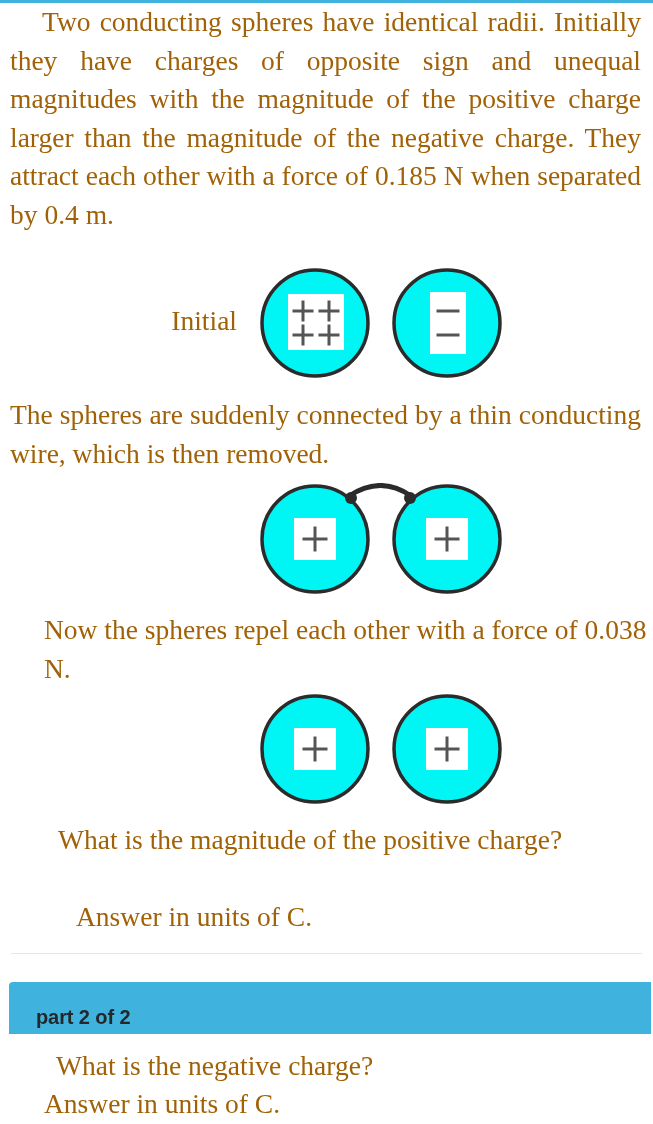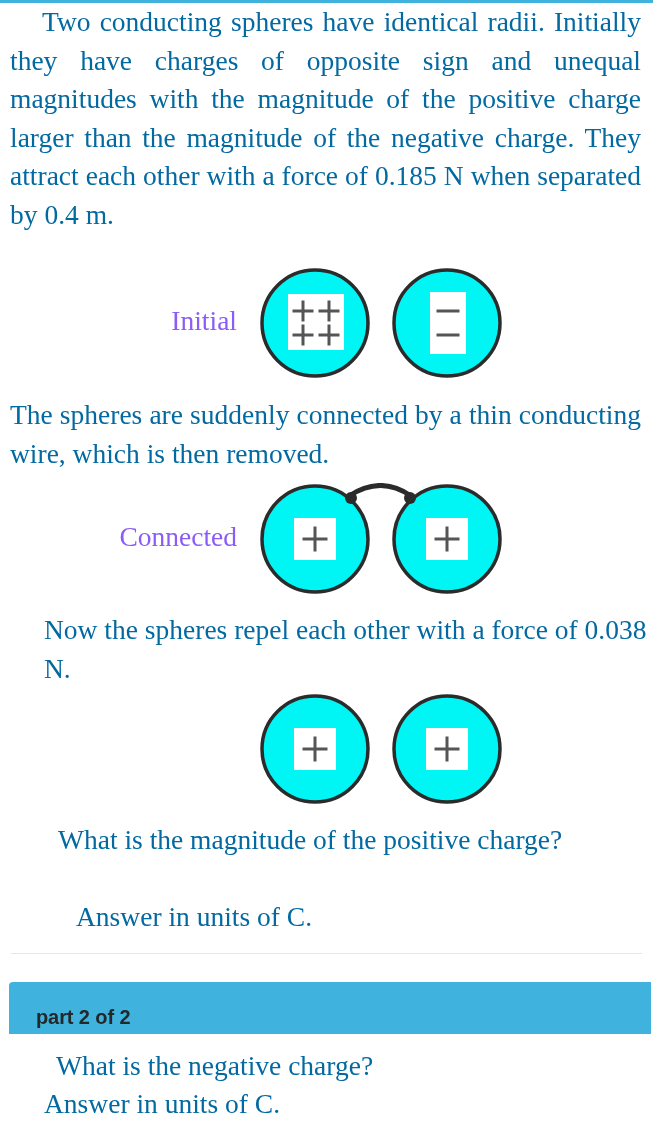--- a/index.html
+++ b/index.html
@@ -33,21 +33,21 @@
     left: 0;
     top: 3px;
     width: 653px;
   }
 
   
   .para {
     font-family: "Liberation Serif", "DejaVu Serif", serif;
     font-size: 27.5px;
     line-height: 38.5px;
-    color: #0369a1;
+    color: #a16207;
     margin: 0;
     padding: 0 11px 0 10px;
     text-align: justify;
     text-justify: inter-word;
   }
   .para.indent { text-indent: 32px; }
   .para.flush  { text-indent: 0; }
   .para.nojust { text-align: left; padding-left: 44px; }
 
   .p-intro    { position: absolute; left: 0;  top: 0;    width: 631px; }
@@ -69,21 +69,21 @@
 
   .diagram-label {
     position: absolute;
     left: 0;
     top: 38px;
     width: 237px;
     text-align: right;
     font-family: "Liberation Serif", "DejaVu Serif", serif;
     font-size: 27.5px;
     line-height: 32px;
-    color: #8b5cf6;
+    color: #a16207;
     white-space: nowrap;
   }
 
   .sphere-svg {
     position: absolute;
     left: 248px;
     top: 0;
     width: 264px;
     height: 112px;
     display: block;
@@ -160,21 +160,20 @@
       <g stroke="#555555" stroke-width="3" stroke-linecap="square">
         <line x1="190" y1="44" x2="210" y2="44"></line>
         <line x1="190" y1="68" x2="210" y2="68"></line>
       </g>
     </svg>
   </div>
 
   <p class="para flush p-wire">The spheres are suddenly connected by a thin conducting wire, which is then removed.</p>
 
   <div class="diagram row-connected">
-    <div class="diagram-label">Connected</div>
     <svg class="sphere-svg" viewBox="0 0 264 112">
 
       <path d="M 101 13 Q 133 -8 163 13" fill="none" stroke="#2b2b2b" stroke-width="5" stroke-linecap="round"></path>
 
       <circle cx="67" cy="56" r="53" fill="#00f5f5" stroke="#2b2b2b" stroke-width="3.5"></circle>
       <circle cx="199" cy="56" r="53" fill="#00f5f5" stroke="#2b2b2b" stroke-width="3.5"></circle>
 
       <circle cx="103" cy="15" r="6" fill="#2b2b2b"></circle>
       <circle cx="162" cy="15" r="6" fill="#2b2b2b"></circle>
 

